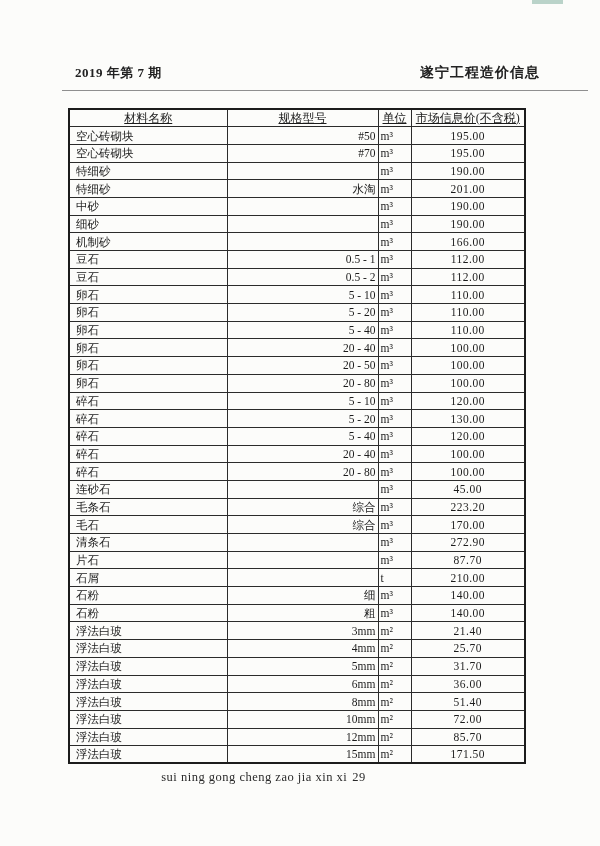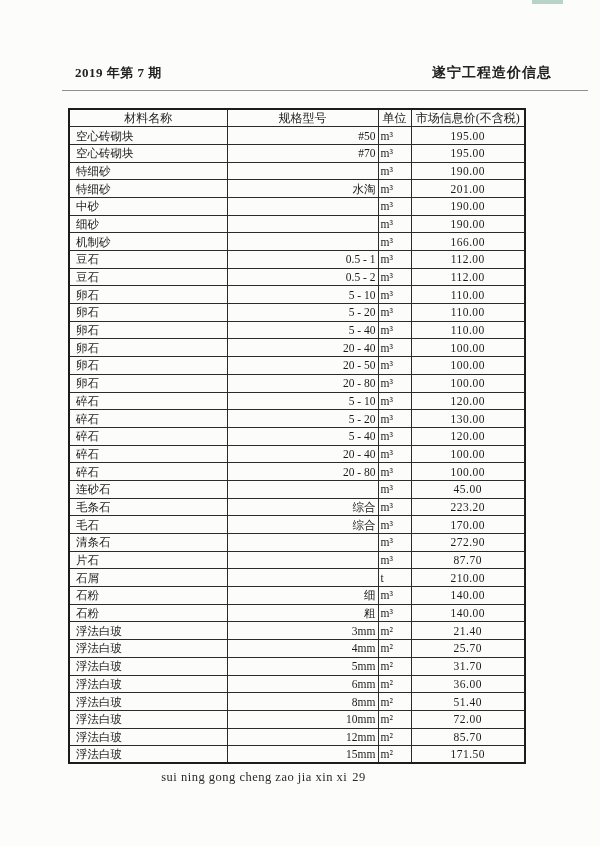--- a/index.html
+++ b/index.html
@@ -13,21 +13,21 @@
     overflow: hidden;
   }
   .corner-mark {
     position: absolute;
     left: 532px; top: 0;
     width: 31px; height: 4px;
     opacity: .8;
   }
   .page-header {
     position: absolute;
-    left: 75px; right: 48px; top: 64px;
+    left: 75px; right: 60px; top: 64px;
     display: flex;
     justify-content: space-between;
     align-items: baseline;
   }
   .issue-label {
     font-size: 13px;
     font-weight: bold;
     letter-spacing: .5px;
   }
   .pub-title {
@@ -58,21 +58,21 @@
   }
   table.price-table { border: 2px solid #1c1c1c; }
   th, td {
     height: 17.7px;
     line-height: 1.05;
     padding: 0 2px;
     overflow: hidden;
     white-space: nowrap;
     font-weight: normal;
   }
-  thead th { text-align: center; font-size: 12px; }
+  thead th { text-align: center; font-size: 12px; text-decoration: underline; }
   td.name  { text-align: left;  padding-left: 6px; }
   td.spec  { text-align: right;  padding-left: 6px; }
   td.unit  { }
   td.price { text-align: center; letter-spacing: .5px; }
   col.c-name { width: 158px; }
   col.c-spec { width: 151px; }
   col.c-unit { width: 33px;  }
   col.c-price{ width: 114px; }
   .page-footer {
     position: absolute;

